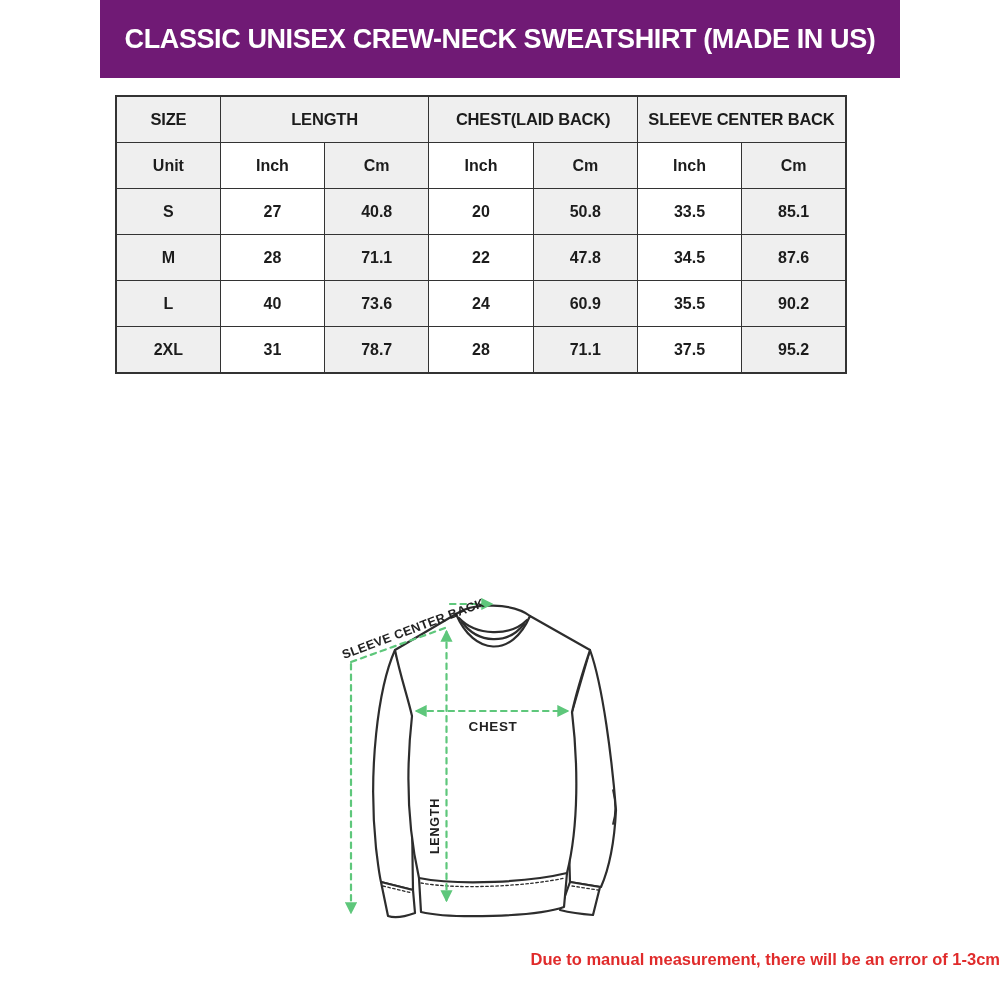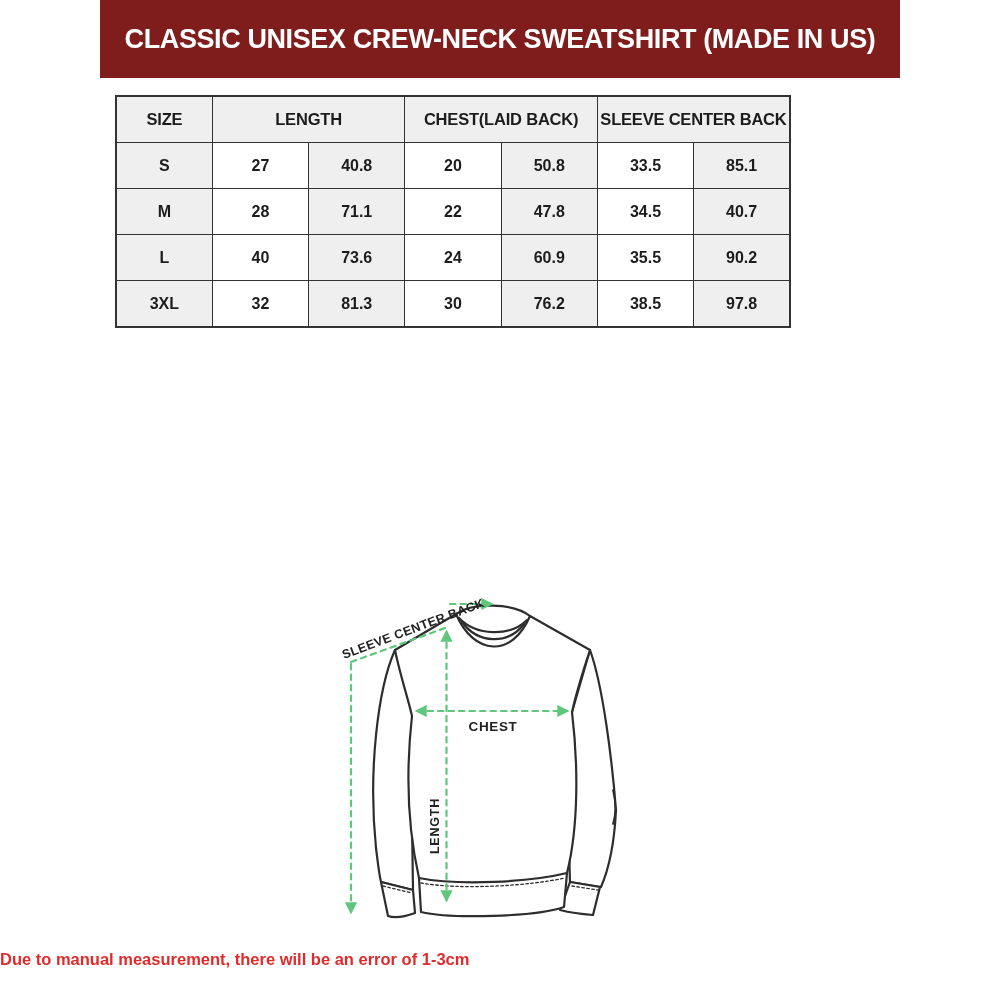--- a/index.html
+++ b/index.html
@@ -3,102 +3,111 @@
 <meta charset="utf-8">
 <style>
   html,body{margin:0;padding:0;}
   body{
     width:1000px;height:1000px;position:relative;background:#ffffff;
     font-family:"Liberation Sans",sans-serif;overflow:hidden;
   }
   
   .banner{
     position:absolute;left:100px;top:0;width:800px;height:78px;
-    background:#7f1d1d;display:flex;align-items:center;justify-content:center;
+    background:#701a75;display:flex;align-items:center;justify-content:center;
   }
   .banner h1{
     margin:0;color:#ffffff;font-size:27px;font-weight:700;letter-spacing:-.4px;
     white-space:nowrap;
   }
   
-  .table-wrap{position:absolute;left:115px;top:95px;width:676px;}
+  .table-wrap{position:absolute;left:115px;top:95px;width:732px;}
   table.size-table{
     width:100%;border-collapse:collapse;table-layout:fixed;
     border:2px solid #333333;
   }
   .size-table th,.size-table td{
     border:1.5px solid #333333;height:45px;padding:0;text-align:center;
     vertical-align:middle;font-weight:700;font-size:16px;color:#1c1c1c;
     background:#ffffff;
   }
   .size-table .grp{font-size:16.5px;letter-spacing:-.2px;}
   .size-table .shade{background:#efefef;}
   .size-table td:nth-child(odd){background:#efefef;}
   
   .diagram{position:absolute;left:300px;top:570px;width:400px;height:380px;}
   .diagram text{
     font-family:"Liberation Sans",sans-serif;font-weight:700;fill:#222222;
   }
   
   .footnote{
-    position:absolute;left:0;top:950px;width:1000px;text-align:left;
+    position:absolute;left:0;top:950px;width:1000px;text-align:right;
     color:#e02b2b;font-size:16.5px;font-weight:700;
   }
 </style>
 </head>
 <body>
 
 <div class="banner">
   <h1>CLASSIC UNISEX CREW-NECK SWEATSHIRT (MADE IN US)</h1>
 </div>
 
 <div class="table-wrap">
 <table class="size-table">
   <tbody>
         <tr>
     <th class="grp shade">SIZE</th>
     <th class="grp shade" colspan="2">LENGTH</th>
     <th class="grp shade" colspan="2">CHEST(LAID BACK)</th>
     <th class="grp shade" colspan="2">SLEEVE CENTER BACK</th>
   </tr>
   <tr>
+    <td>Unit</td>
+    <td>Inch</td>
+    <td>Cm</td>
+    <td>Inch</td>
+    <td>Cm</td>
+    <td>Inch</td>
+    <td>Cm</td>
+  </tr>
+  <tr>
     <td>S</td>
     <td>27</td>
     <td>40.8</td>
     <td>20</td>
     <td>50.8</td>
     <td>33.5</td>
     <td>85.1</td>
   </tr>
   <tr>
     <td>M</td>
     <td>28</td>
     <td>71.1</td>
     <td>22</td>
     <td>47.8</td>
     <td>34.5</td>
-    <td>40.7</td>
+    <td>87.6</td>
   </tr>
   <tr>
     <td>L</td>
     <td>40</td>
     <td>73.6</td>
     <td>24</td>
     <td>60.9</td>
     <td>35.5</td>
     <td>90.2</td>
   </tr>
   <tr>
-    <td>3XL</td>
-    <td>32</td>
-    <td>81.3</td>
-    <td>30</td>
-    <td>76.2</td>
-    <td>38.5</td>
-    <td>97.8</td>
+    <td>2XL</td>
+    <td>31</td>
+    <td>78.7</td>
+    <td>28</td>
+    <td>71.1</td>
+    <td>37.5</td>
+    <td>95.2</td>
   </tr>
 </tbody>
     </table>
 </div>
 
 <svg class="diagram" viewBox="0 0 400 380">
   <defs>
     <marker id="arr" viewBox="0 0 10 10" refX="8" refY="5" markerWidth="5.5" markerHeight="5.5" orient="auto-start-reverse">
       <path d="M0,0 L10,5 L0,10 z" fill="#5ec77b"></path>
     </marker>

